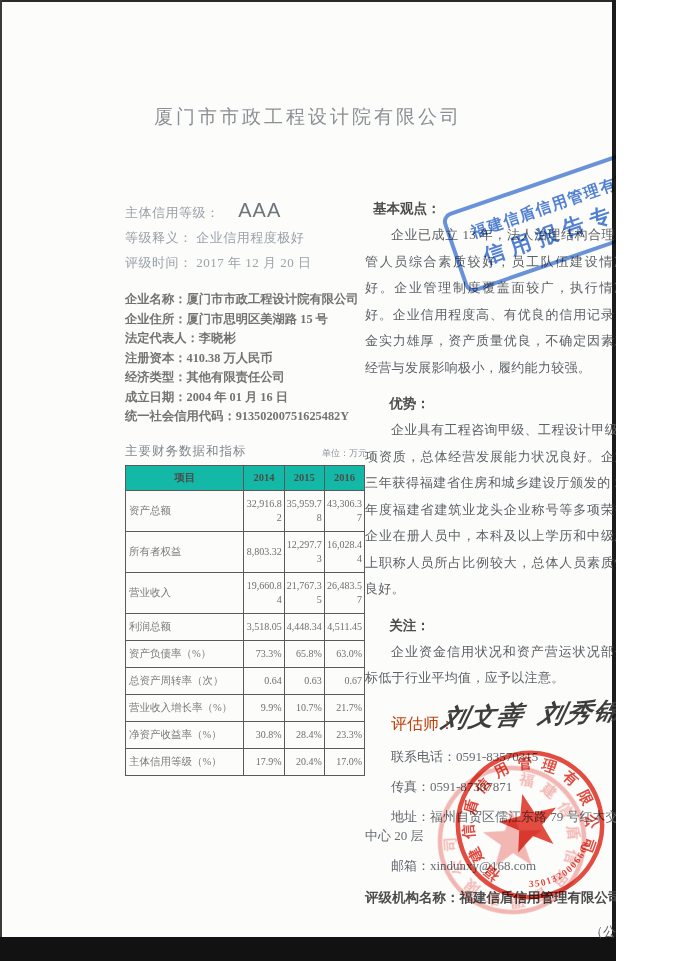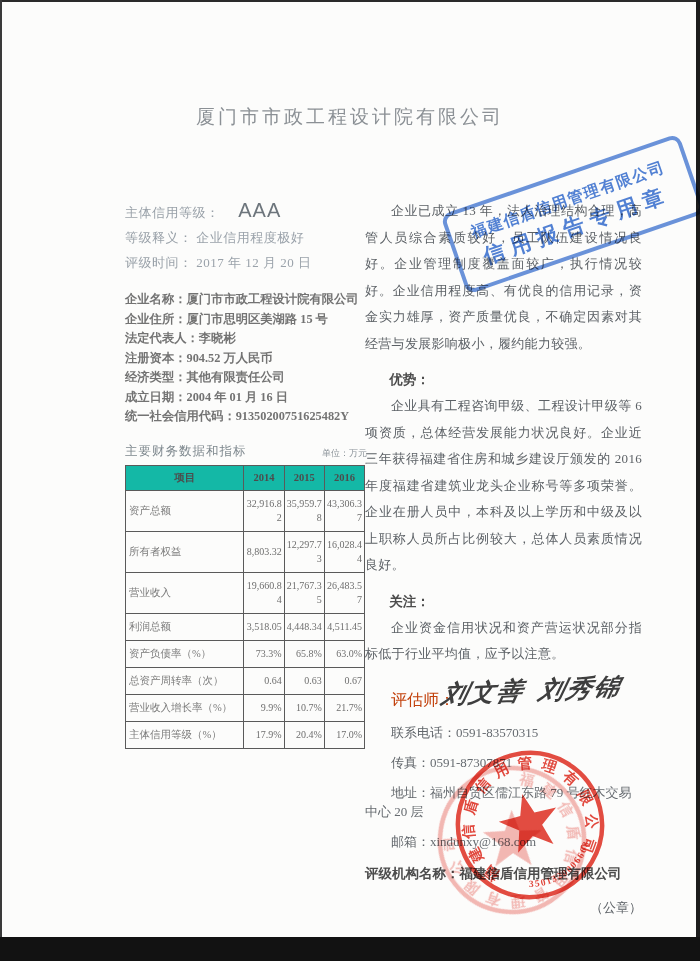--- a/index.html
+++ b/index.html
@@ -1,19 +1,19 @@
 <!DOCTYPE html>
 <html><head>
 <meta charset="utf-8">
 <style>
   * { margin:0; padding:0; box-sizing:border-box; }
   html,body { width:700px; height:961px; }
   body { font-family:"Liberation Serif","DejaVu Serif",serif; background:#fff; }
 
-  .page { position:relative; width:700px; height:961px; background:#fcfcfb; overflow:hidden;padding-left:20px; }
+  .page { position:relative; width:616px; height:961px; background:#fcfcfb; overflow:hidden;padding-left:20px; }
 
   
   .edge-top    { position:absolute; top:0; left:0; width:100%; height:2px; background:#2a2a2a; }
   .edge-left   { position:absolute; top:0; left:0; width:2px; height:100%; background:#3a3a3a; }
   .edge-right  { position:absolute; top:0; right:0; width:4px; height:100%; background:#1c1c1c; }
   .edge-bottom { position:absolute; bottom:0; left:0; width:100%; height:24px; background:#121212; }
 
   .doc-title { position:absolute; top:104px; left:0; width:100%; text-align:center;
                font-size:19px; font-weight:400; color:#8b9095; letter-spacing:3px; }
   .doc-subtitle { position:absolute; top:150px; left:0; width:100%; text-align:center;
@@ -97,21 +97,21 @@
       <p>
         <span>评级时间：</span>
         <span class="muted-val">2017 年 12 月 20 日</span>
       </p>
     </div>
 
     <div class="company-block">
       <p><span>企业名称：</span><span>厦门市市政工程设计院有限公司</span></p>
       <p><span>企业住所：</span><span>厦门市思明区美湖路 15 号</span></p>
       <p><span>法定代表人：</span><span>李晓彬</span></p>
-      <p><span>注册资本：</span><span>904.52 万人民币</span></p>
+      <p><span>注册资本：</span><span>410.38 万人民币</span></p>
       <p><span>经济类型：</span><span>其他有限责任公司</span></p>
       <p><span>成立日期：</span><span>2004 年 01 月 16 日</span></p>
       <p><span>统一社会信用代码：</span><span>91350200751625482Y</span></p>
     </div>
 
     <div class="fin-title-row">
       <span class="fin-title">主要财务数据和指标</span>
       <span class="fin-unit">单位：万元</span>
     </div>
 
@@ -167,30 +167,37 @@
             <td class="num">0.63</td>
             <td class="num">0.67</td>
           </tr>
         <tr>
             <td class="lbl">营业收入增长率（%）</td>
             <td class="num">9.9%</td>
             <td class="num">10.7%</td>
             <td class="num">21.7%</td>
           </tr>
         <tr>
+            <td class="lbl">净资产收益率（%）</td>
+            <td class="num">30.8%</td>
+            <td class="num">28.4%</td>
+            <td class="num">23.3%</td>
+          </tr>
+        <tr>
             <td class="lbl">主体信用等级（%）</td>
             <td class="num">17.9%</td>
             <td class="num">20.4%</td>
             <td class="num">17.0%</td>
           </tr>
       </tbody>
     </table>
   </div>
 
   <div class="col-right">
+    <h3>基本观点：</h3>
     <p class="body">企业已成立 13 年，法人治理结构合理，高管人员综合素质较好，员工队伍建设情况良好。企业管理制度覆盖面较广，执行情况较好。企业信用程度高、有优良的信用记录，资金实力雄厚，资产质量优良，不确定因素对其经营与发展影响极小，履约能力较强。</p>
 
     <h3 class="indent2" style="margin-top:14px;">优势：</h3>
     <p class="body">企业具有工程咨询甲级、工程设计甲级等 6 项资质，总体经营发展能力状况良好。企业近三年获得福建省住房和城乡建设厅颁发的 2016 年度福建省建筑业龙头企业称号等多项荣誉。企业在册人员中，本科及以上学历和中级及以上职称人员所占比例较大，总体人员素质情况良好。</p>
 
     <h3 class="indent2" style="margin-top:14px;">关注：</h3>
     <p class="body">企业资金信用状况和资产营运状况部分指标低于行业平均值，应予以注意。</p>
 
     <div class="assessor-line">
       <span class="lab">评估师：</span>

